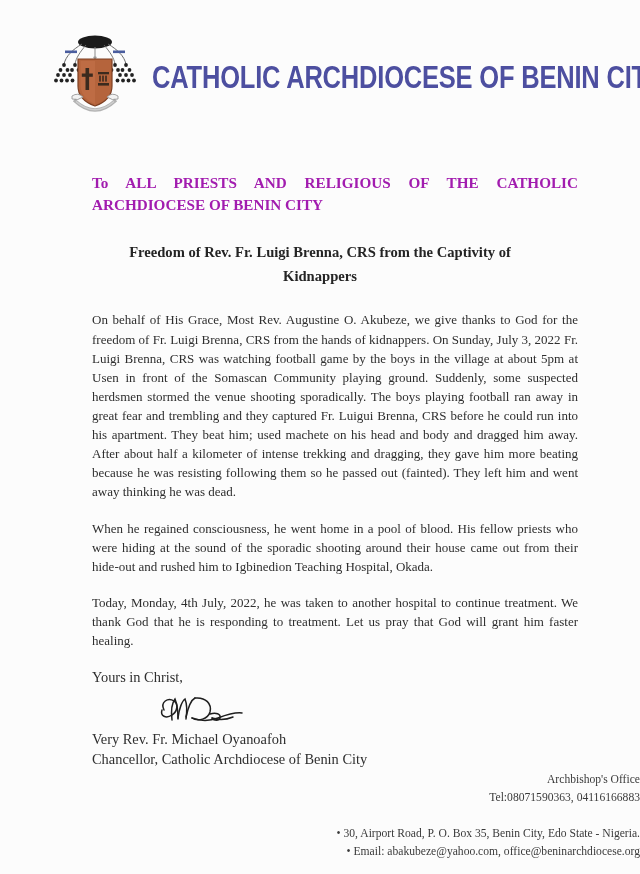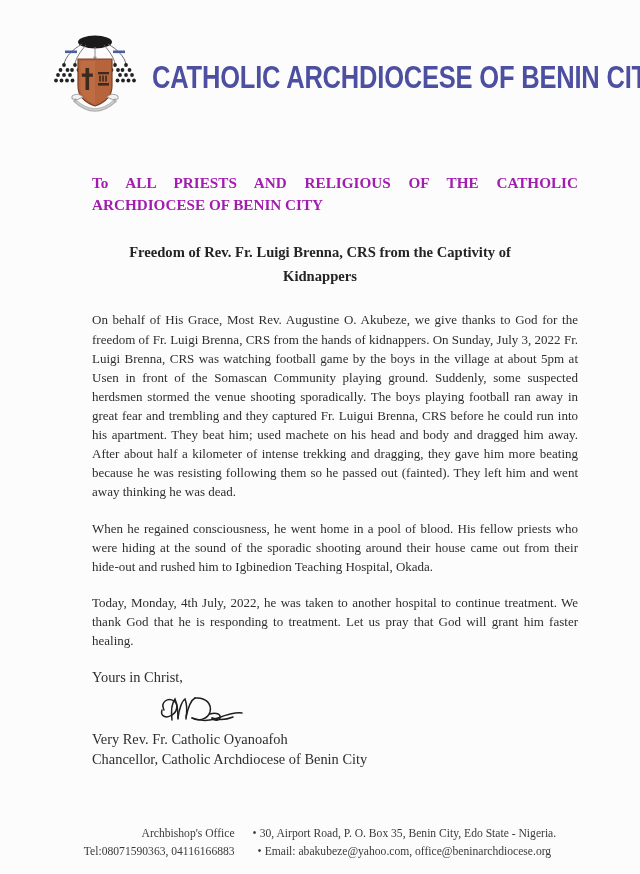--- a/index.html
+++ b/index.html
@@ -112,27 +112,28 @@
     position: absolute;
     left: 0;
     right: 0;
     bottom: 14px;
     display: flex;
     justify-content: center;
     gap: 18px;
     font-size: 11.6px;
     line-height: 1.5;
     color: #3a3a3a;
+    flex-direction: column;
   }
   .footer-left {
     text-align: right;
     padding-top: 1px;
   }
   .footer-right {
-    text-align: center;
+    text-align: right;
     padding-top: 1px;
     font-family: Liberation Serif, serif;
   }
   .footer-right div { white-space: nowrap; }
   .bullet {
     display: inline-block;
     margin-right: 3px;
   }
 </style>
 </head>
@@ -239,21 +240,21 @@
           <path d="M28 28 C 29 19, 32 11, 35 9 C 37 14, 37 22, 36 29"></path>
           <path d="M36 27 C 38 18, 41 10, 45 8"></path>
           <path d="M45 8 C 56 7, 62 14, 60 22 C 58 29, 48 32, 42 28"></path>
           <path d="M42 28 C 50 31, 60 31, 68 28 C 76 25, 84 22, 92 23"></path>
           <path d="M60 24 C 66 22, 71 24, 70 28 C 69 31, 64 31, 62 28"></path>
           <path d="M62 28 C 68 30, 76 30, 83 27"></path>
         </g>
       </svg>
     </div>
 
-    <div class="signoff-name">Very Rev. Fr. Catholic Oyanoafoh</div>
+    <div class="signoff-name">Very Rev. Fr. Michael Oyanoafoh</div>
     <div class="signoff-role">Chancellor, Catholic Archdiocese of Benin City</div>
   </div>
 
   <div class="footer">
     <div class="footer-left">
       <div>Archbishop's Office</div>
       <div>Tel:08071590363, 04116166883</div>
     </div>
     <div class="footer-right">
       <div>

